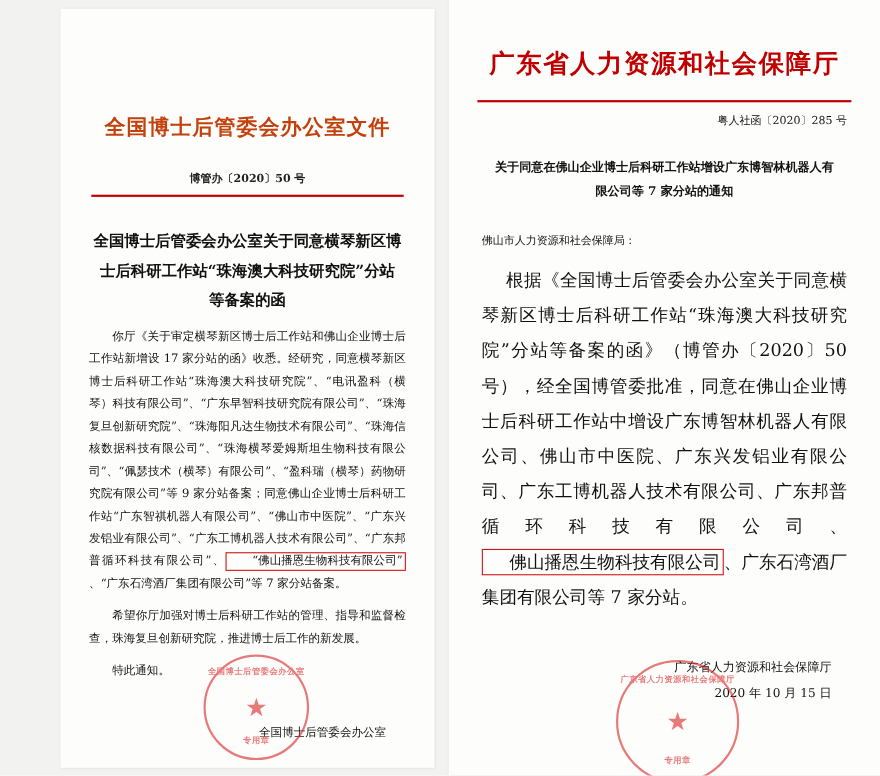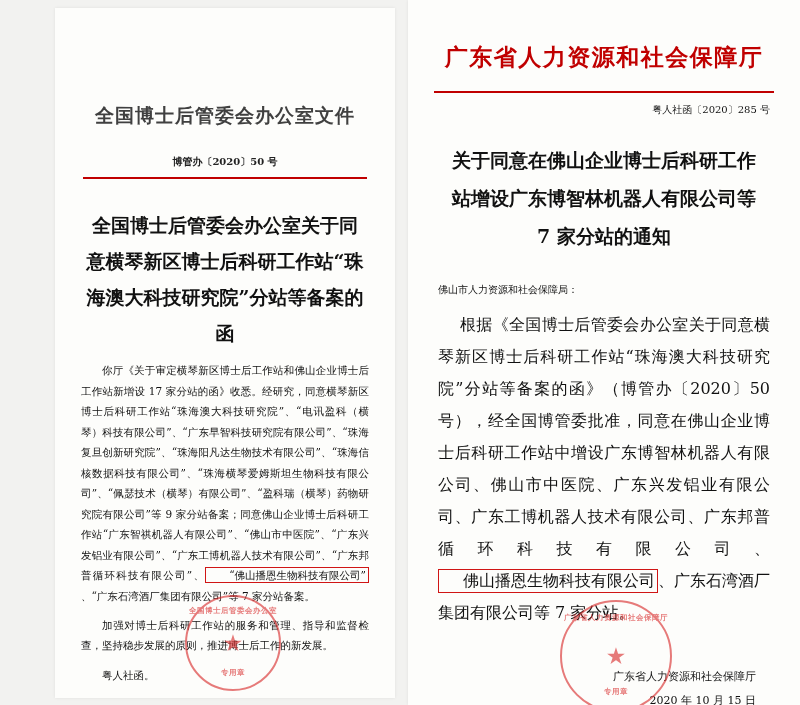--- a/index.html
+++ b/index.html
@@ -41,42 +41,42 @@
     width: 392px;
     height: 705px;
     background: #fdfdfb;
     box-shadow: 0 0 3px rgba(0,0,0,0.08);
   }
 
   
   .lt-title {
     margin-top: 95px;
     text-align: center;
-    color: #404040;
+    color: #c2410c;
     font-family: Liberation Mono, monospace;
     font-weight: bold;
     font-size: 19px;
     letter-spacing: 1px;
   }
   .lt-docnum {
     margin-top: 26px;
     text-align: center;
     font-size: 10px;
     color: #222;
     font-family: "DejaVu Serif", "Liberation Serif", serif;
     font-weight: bold;
   }
   .lt-rule {
     margin: 8px 28px 0 28px;
     border-top: 2px solid #c00000;
   }
   .lt-heading {
     margin: 28px 30px 0 30px;
     text-align: center;
-    font-size: 19px;
+    font-size: 14px;
     font-weight: bold;
     line-height: 1.9;
     color: #111;
     font-family: "DejaVu Serif", "Liberation Serif", serif;
   }
   .lt-recipient {
     margin: 26px 26px 0 26px;
     font-size: 10.5px;
     color: #111;
     line-height: 1.8;
@@ -123,21 +123,21 @@
   .rt-docnum {
     margin: 10px 30px 0 12px;
     text-align: right;
     font-size: 10px;
     color: #111;
     font-family: "DejaVu Serif", "Liberation Serif", serif;
   }
   .rt-heading {
     margin: 24px 40px 0 40px;
     text-align: center;
-    font-size: 19px;
+    font-size: 11px;
     font-weight: bold;
     line-height: 2;
     color: #111;
     font-family: "DejaVu Serif", "Liberation Serif", serif;
   }
   .rt-recipient {
     margin: 26px 30px 0 30px;
     font-size: 10px;
     color: #111;
     line-height: 1.8;
@@ -211,22 +211,22 @@
 
     <div class="lt-title">全国博士后管委会办公室文件</div>
     <div class="lt-docnum">博管办〔2020〕50 号</div>
     <div class="lt-rule"></div>
 
     <div class="lt-heading">全国博士后管委会办公室关于同意横琴新区博士后科研工作站“珠海澳大科技研究院”分站等备案的函</div>
 
 
     <div class="lt-body">
       <p><span>你厅《关于审定横琴新区博士后工作站和佛山企业博士后工作站新增设 17 家分站的函》收悉。经研究，同意横琴新区博士后科研工作站“珠海澳大科技研究院”、“电讯盈科（横琴）科技有限公司”、“广东早智科技研究院有限公司”、“珠海复旦创新研究院”、“珠海阳凡达生物技术有限公司”、“珠海信核数据科技有限公司”、“珠海横琴爱姆斯坦生物科技有限公司”、“佩瑟技术（横琴）有限公司”、“盈科瑞（横琴）药物研究院有限公司”等 9 家分站备案；同意佛山企业博士后科研工作站“广东智祺机器人有限公司”、“佛山市中医院”、“广东兴发铝业有限公司”、“广东工博机器人技术有限公司”、“广东邦普循环科技有限公司”、</span><span class="hl">“佛山播恩生物科技有限公司”</span><span>、“广东石湾酒厂集团有限公司”等 7 家分站备案。</span></p>
-      <p>加强对博士后科研工作站的服务和管理、指导和监督检查，坚持稳步发展的原则，推进博士后工作的新发展。</p>
-      <p>粤人社函。</p>
+      <p>希望你厅加强对博士后科研工作站的管理、指导和监督检查，珠海复旦创新研究院，推进博士后工作的新发展。</p>
+      <p>特此通知。</p>
     </div>
 
     <div class="lt-signature">
       <div>全国博士后管委会办公室</div>
 
     </div>
   </div>
 
   <div class="doc doc-right">
 

